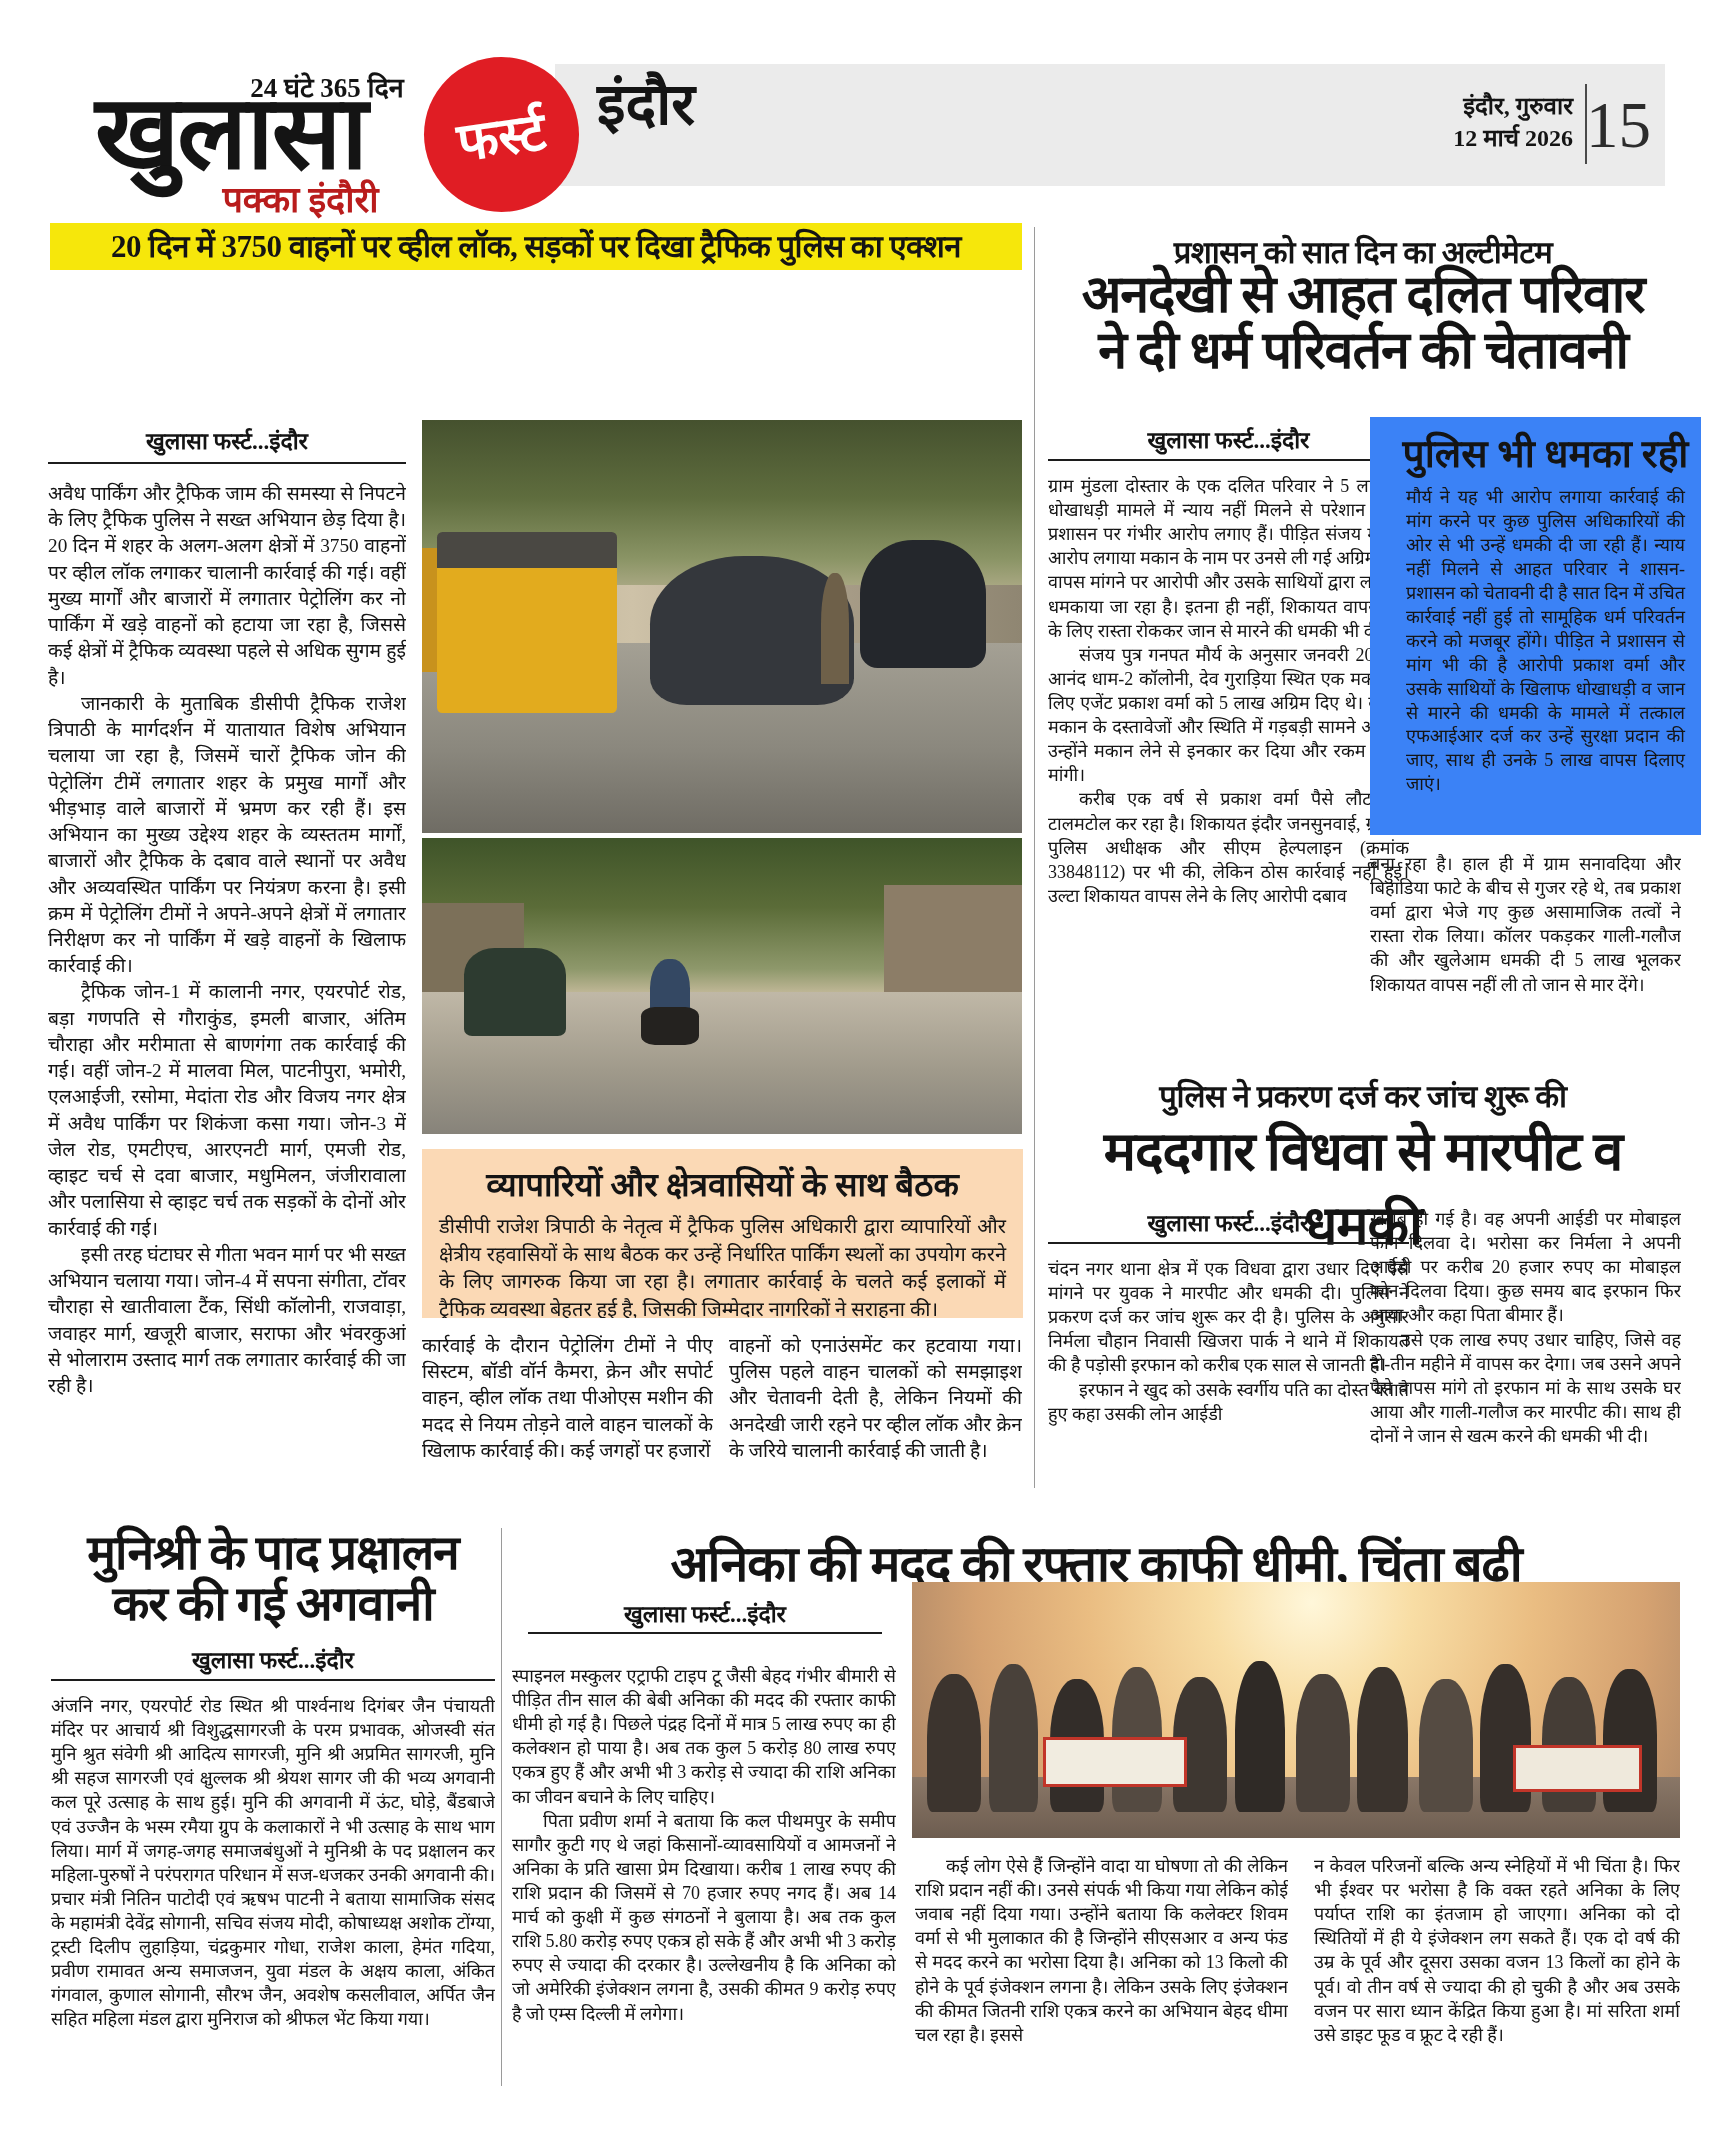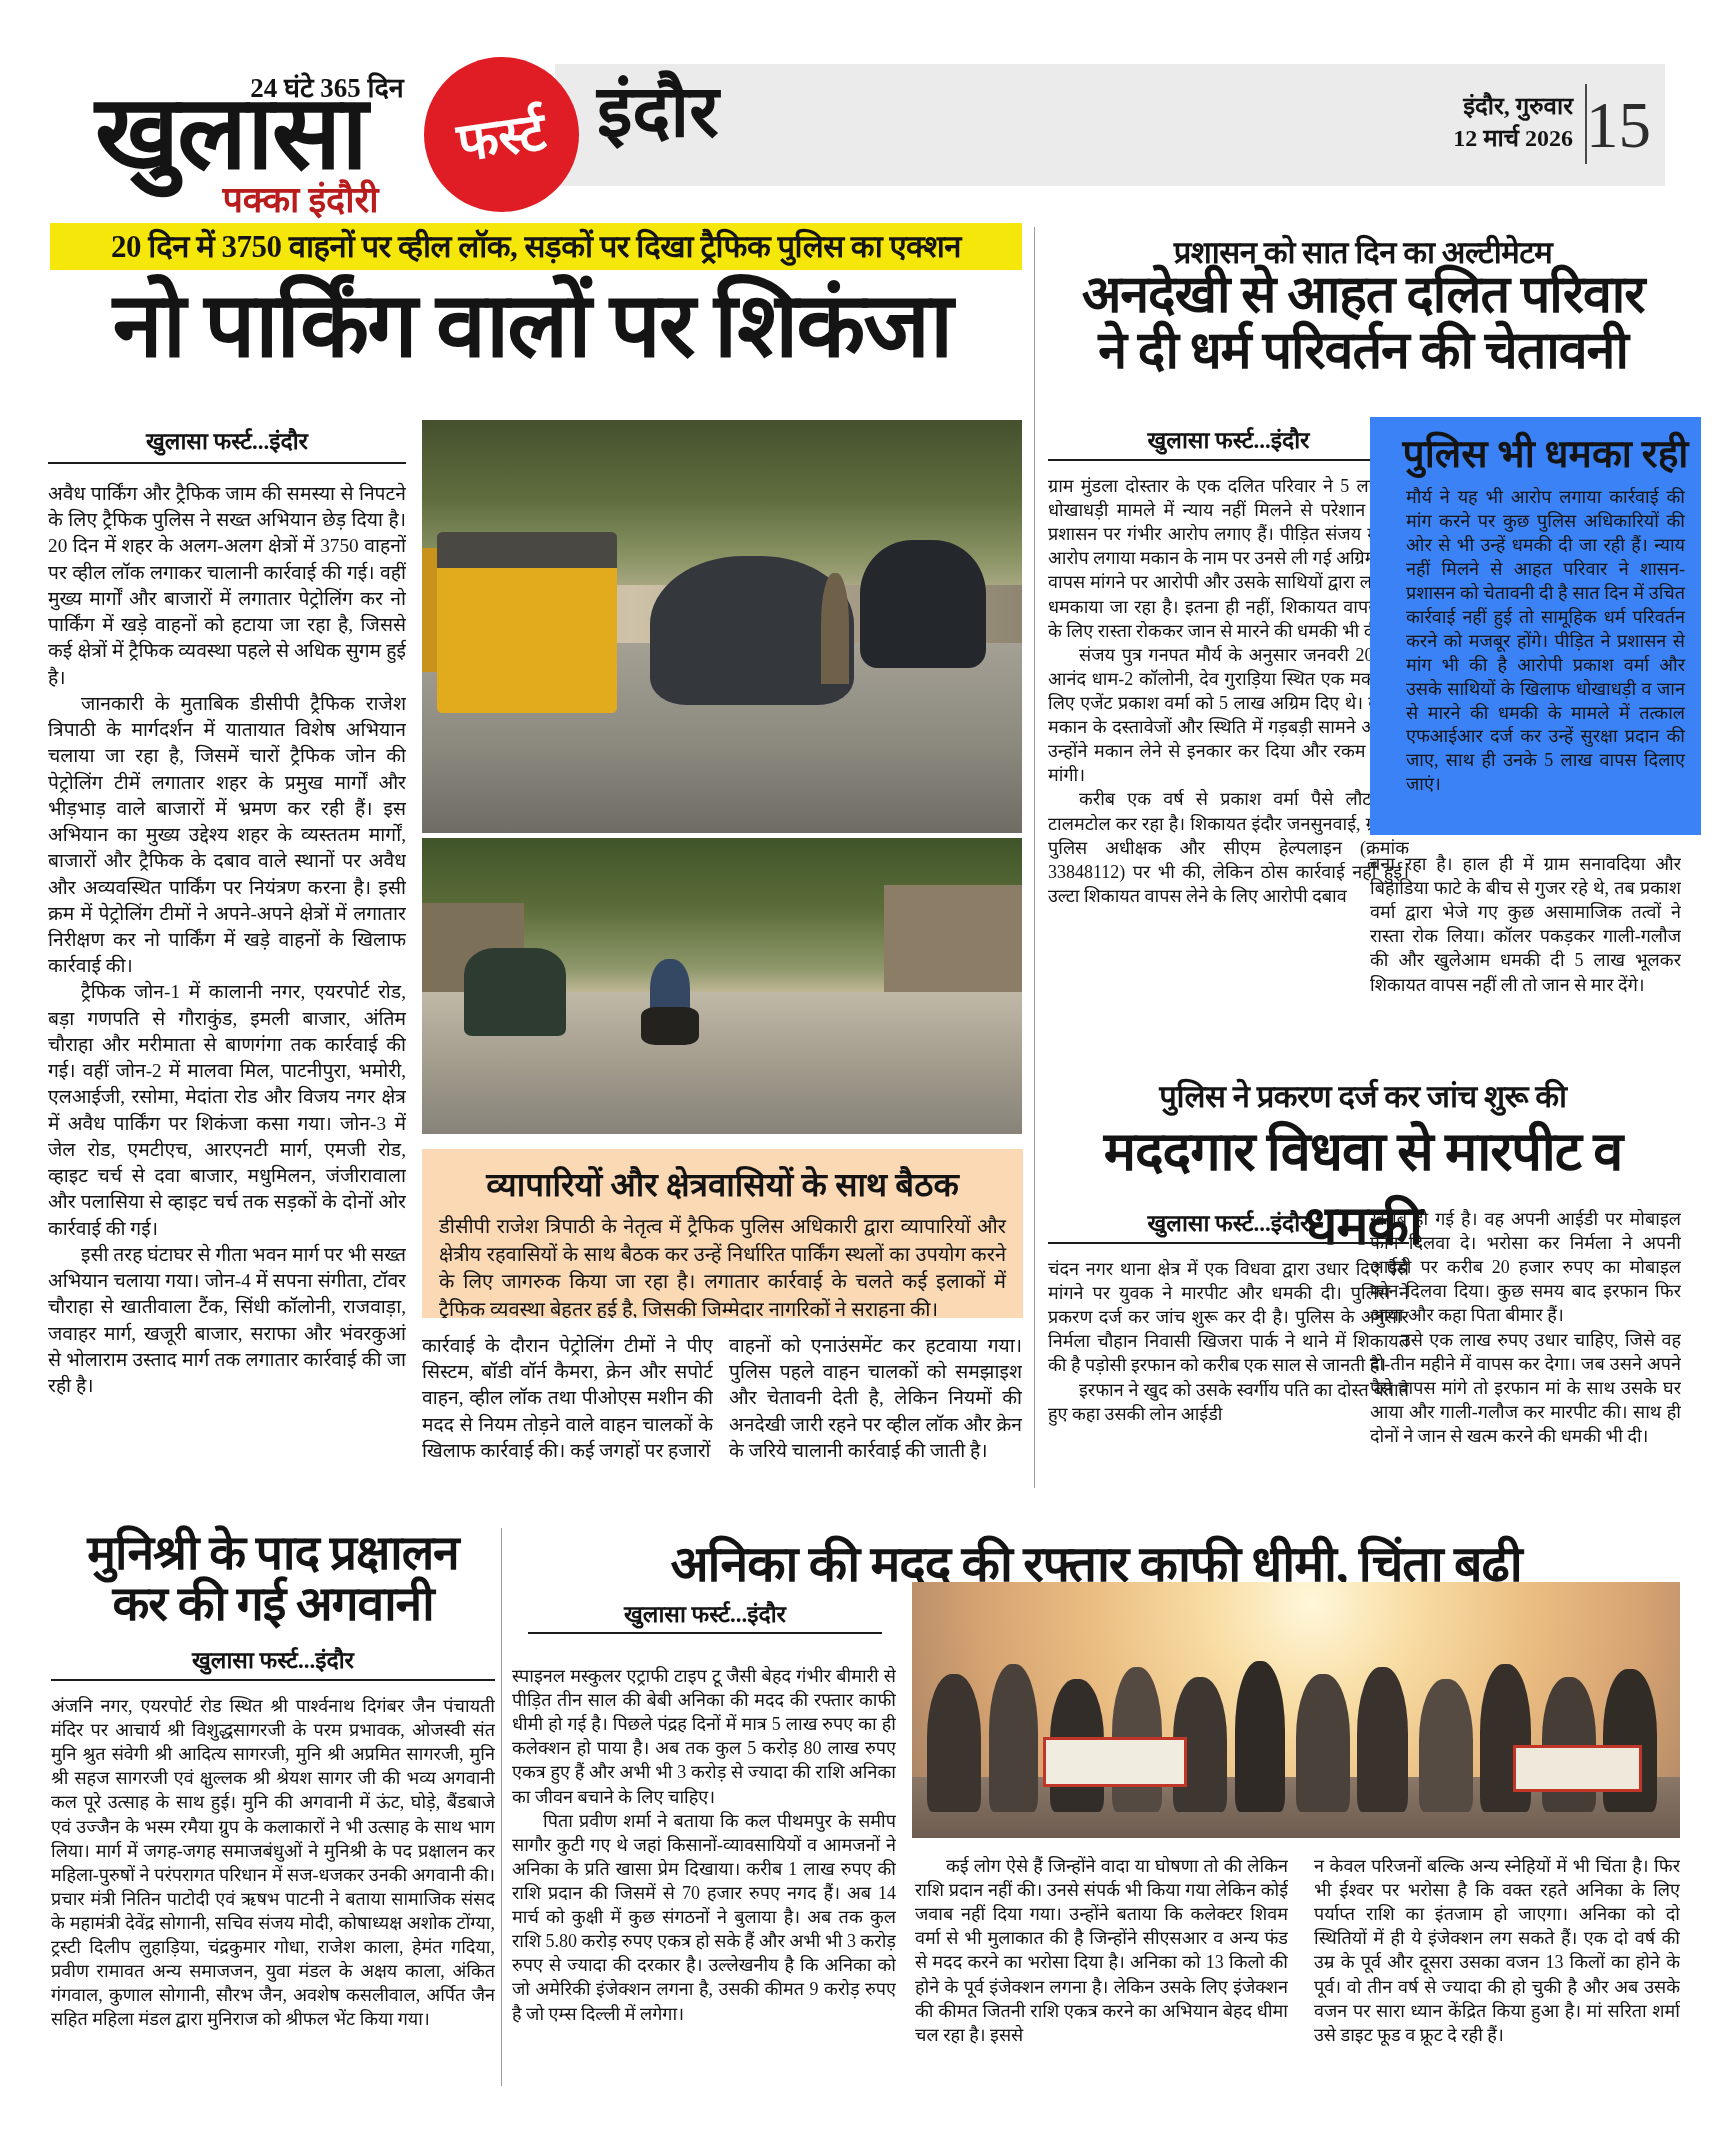--- a/index.html
+++ b/index.html
@@ -6,21 +6,21 @@
   .page{position:relative;width:1730px;height:2129px;background:#fff;overflow:hidden;
         font-family:"Liberation Serif","DejaVu Sans",serif;color:#141414;}
   .abs{position:absolute;}
   
   .tag-top{font-weight:800;font-size:27px;text-align:center;}
   .logo-main{font-weight:900;font-size:103px;line-height:1.0;text-align:center;letter-spacing:-2.1px;}
   .logo-tag{font-weight:800;font-size:36px;color:#b91c1c;text-align:center;}
   .logo-circle{background:#e01d24;border-radius:50%;display:flex;align-items:center;justify-content:center;z-index:3;}
   .logo-circle span{color:#fff;font-weight:900;font-size:53px;transform:rotate(-8deg);}
   .mast-bar{background:#ebebeb;}
-  .edition{font-weight:900;font-size:72px;line-height:1;}
+  .edition{font-weight:900;font-size:58px;line-height:1;}
   .dateblock{font-weight:700;font-size:24px;text-align:right;line-height:1.35;}
   .pagenum{font-size:65px;font-weight:400;color:#2c2c2c;}
   .vsep{background:#4a4a4a;}
   
   .kicker-yellow{background:#f6e70b;font-weight:800;font-size:31px;text-align:center;line-height:47px;letter-spacing:-0.5px;}
   .h-lead{font-weight:900;font-size:90px;line-height:1.05;text-align:center;letter-spacing:-2.1px;}
   .kicker-plain{font-weight:800;font-size:31px;text-align:center;letter-spacing:-0.5px;}
   .h-right{font-weight:700;font-size:52px;line-height:1.08;text-align:center;letter-spacing:-1.1px;}
   .h-widow{font-weight:700;font-size:54px;text-align:center;letter-spacing:-1.1px;}
   .h-muni{font-weight:800;font-size:48px;line-height:1.06;text-align:center;letter-spacing:-1.1px;}
@@ -81,21 +81,20 @@
     <div class="abs pagenum" style="right:14px;top:23.6px;padding-left:33px;">15</div>
   </div>
   <div class="abs tag-top" style="left:241px;top:68px;width:172px;">24 घंटे 365 दिन</div>
   <div class="abs logo-main" style="left:47px;top:82px;width:367px;">खुलासा</div>
   <div class="abs logo-tag" style="left:187px;top:174px;width:227px;">पक्का इंदौरी अखबार</div>
   <div class="abs logo-circle" style="left:424px;top:57px;width:155px;height:155px;">
     <span>फर्स्ट</span>
   </div>
 
   <div class="abs kicker-yellow" style="left:50px;top:223px;width:972px;height:47px;">20 दिन में 3750 वाहनों पर व्हील लॉक, सड़कों पर दिखा ट्रैफिक पुलिस का एक्शन</div>
-  <div class="abs h-lead" style="left:41px;top:279px;width:982px;">नो पार्किंग वालों पर शिकंजा</div>
 
   <div class="abs byline" style="left:48px;top:424px;width:358px;">खुलासा फर्स्ट...इंदौर</div>
   <div class="abs rule" style="left:48px;top:462px;width:358px;"></div>
   <div class="abs body" style="left:48px;top:481px;width:358px;height:999px;">
     <p>अवैध पार्किंग और ट्रैफिक जाम की समस्या से निपटने के लिए ट्रैफिक पुलिस ने सख्त अभियान छेड़ दिया है। 20 दिन में शहर के अलग-अलग क्षेत्रों में 3750 वाहनों पर व्हील लॉक लगाकर चालानी कार्रवाई की गई। वहीं मुख्य मार्गों और बाजारों में लगातार पेट्रोलिंग कर नो पार्किंग में खड़े वाहनों को हटाया जा रहा है, जिससे कई क्षेत्रों में ट्रैफिक व्यवस्था पहले से अधिक सुगम हुई है।</p>
     <p class="ind">जानकारी के मुताबिक डीसीपी ट्रैफिक राजेश त्रिपाठी के मार्गदर्शन में यातायात विशेष अभियान चलाया जा रहा है, जिसमें चारों ट्रैफिक जोन की पेट्रोलिंग टीमें लगातार शहर के प्रमुख मार्गों और भीड़भाड़ वाले बाजारों में भ्रमण कर रही हैं। इस अभियान का मुख्य उद्देश्य शहर के व्यस्ततम मार्गों, बाजारों और ट्रैफिक के दबाव वाले स्थानों पर अवैध और अव्यवस्थित पार्किंग पर नियंत्रण करना है। इसी क्रम में पेट्रोलिंग टीमों ने अपने-अपने क्षेत्रों में लगातार निरीक्षण कर नो पार्किंग में खड़े वाहनों के खिलाफ कार्रवाई की।</p>
     <p class="ind">ट्रैफिक जोन-1 में कालानी नगर, एयरपोर्ट रोड, बड़ा गणपति से गौराकुंड, इमली बाजार, अंतिम चौराहा और मरीमाता से बाणगंगा तक कार्रवाई की गई। वहीं जोन-2 में मालवा मिल, पाटनीपुरा, भमोरी, एलआईजी, रसोमा, मेदांता रोड और विजय नगर क्षेत्र में अवैध पार्किंग पर शिकंजा कसा गया। जोन-3 में जेल रोड, एमटीएच, आरएनटी मार्ग, एमजी रोड, व्हाइट चर्च से दवा बाजार, मधुमिलन, जंजीरावाला और पलासिया से व्हाइट चर्च तक सड़कों के दोनों ओर कार्रवाई की गई।</p>
     <p class="ind">इसी तरह घंटाघर से गीता भवन मार्ग पर भी सख्त अभियान चलाया गया। जोन-4 में सपना संगीता, टॉवर चौराहा से खातीवाला टैंक, सिंधी कॉलोनी, राजवाड़ा, जवाहर मार्ग, खजूरी बाजार, सराफा और भंवरकुआं से भोलाराम उस्ताद मार्ग तक लगातार कार्रवाई की जा रही है।</p>
   </div>
 

